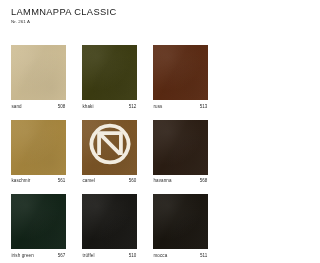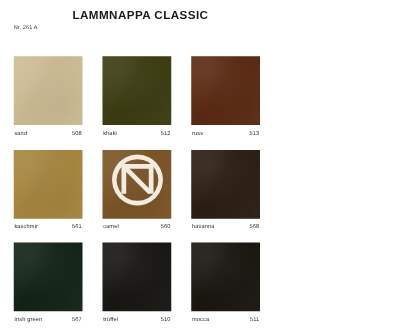--- a/index.html
+++ b/index.html
@@ -22,26 +22,25 @@
     box-sizing: border-box;
   }
   .header {
     position: absolute;
     left: 11px;
     top: 7px;
     width: 190px;
   }
   .catalog-title {
     font-size: 9.3px;
-    font-weight: bold;
+    font-weight: normal;
     letter-spacing: 0.35px;
     color: #1a1a1a;
     line-height: 10px;
     white-space: nowrap;
-    margin-left: 47px;
   }
   .catalog-ref {
     font-size: 4.4px;
     font-weight: normal;
     letter-spacing: 0.1px;
     color: #333333;
     line-height: 6px;
     margin-top: 1.5px;
     white-space: nowrap;
   }

